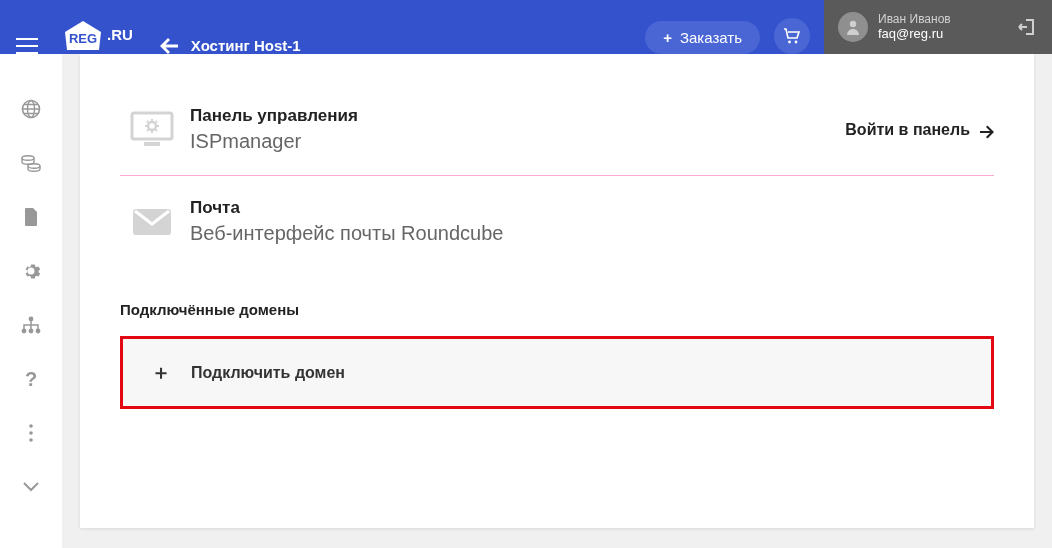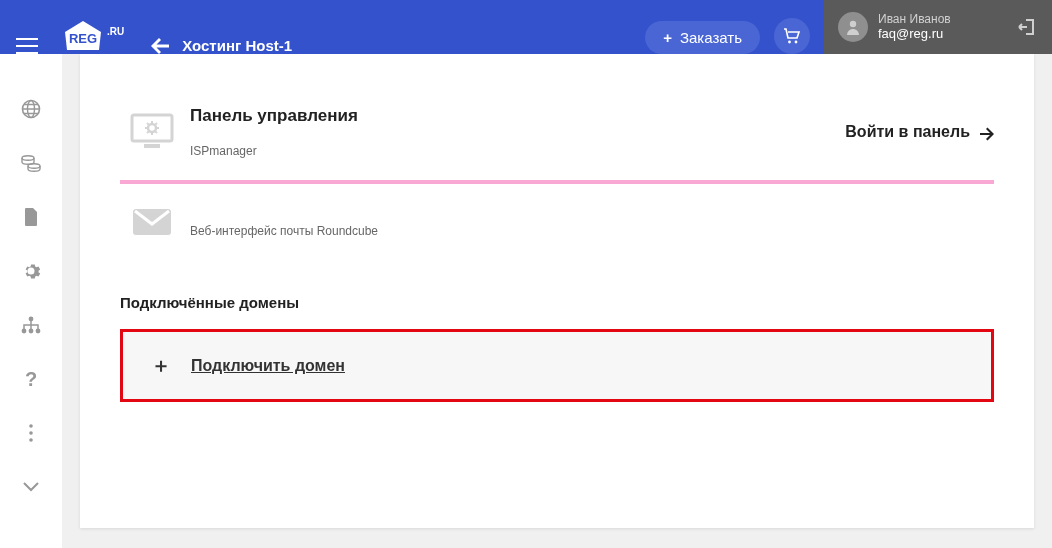--- a/index.html
+++ b/index.html
@@ -120,31 +120,31 @@
     box-shadow: 0 1px 3px rgba(0,0,0,.1);
     padding: 30px 40px 34px 40px;
     height: 100%;
     position: relative;
   }
 
   .tool-row {
     display: flex;
     align-items: center;
     padding: 22px 0;
-    border-bottom: 4px solid #f9a8d4;
+    border-bottom: 1px solid #f9a8d4;
   }
   .tool-row:last-of-type { border-bottom: none; }
   .tool-icon {
     width: 64px;
     display:flex; justify-content:center;
     color: #cfcfcf;
   }
   .tool-text { flex: 1; margin-left: 6px; }
   .tool-title { font-weight: bold; font-size: 17px; color: #222; }
-  .tool-sub { font-size: 12px; color: #666; margin-top: 18px; }
+  .tool-sub { font-size: 20px; color: #666; margin-top: 4px; }
   .tool-action {
     font-weight: bold;
     font-size: 16px;
     color: #222;
     display: flex; align-items: flex-end;
     cursor: pointer;
   }
   .tool-action .arrow { margin-left: 10px; }
 
   .section-title {
@@ -166,21 +166,20 @@
   .connect-domain .plus {
     font-size: 20px;
     color: #333;
     margin-right: 20px;
     font-weight: bold;
   }
   .connect-domain .label {
     font-size: 16px;
     font-weight: bold;
     color: #333;
-    text-decoration: underline;
   }
 
   svg { display:block; }
 </style>
 </head>
 <body>
 
 <div class="header">
   <div class="hamburger">
     <span>
@@ -189,21 +188,21 @@
         </svg>
     </span>
   </div>
   <div class="logo">
     <span>
       <svg width="42" height="34" viewBox="0 0 42 34">
         <polygon points="3,12 21,1 39,12 37,30 5,30" fill="#fff"></polygon>
         <text x="21" y="23" text-anchor="middle" font-family="Arial" font-weight="bold" font-size="13" fill="#3352cc">REG</text>
       </svg>
     </span>
-    <span style="font-size:10px;font-weight:bold;margin-left:3px;color:#fff;align-self:flex-start;margin-top:6px;">.RU</span>
+    <span style="font-size:15px;font-weight:bold;margin-left:3px;color:#fff;align-self:flex-start;margin-top:6px;">.RU</span>
   </div>
   <div class="back">
     <span>
       <svg width="18" height="16" viewBox="0 0 18 16">
           <path d="M8 0L0 8l8 8 2-2-4.5-4.5H18v-3H5.5L10 2z" fill="#fff"></path>
         </svg>
     </span>
   </div>
   <div class="page-title">Хостинг Host-1</div>
   <div class="spacer"></div>
@@ -343,20 +342,21 @@
       <div class="tool-row" style="border-bottom:none;">
         <div class="tool-icon">
           <span>
             <svg width="42" height="30" viewBox="0 0 42 30">
               <rect x="2" y="2" width="38" height="26" rx="3" fill="#d4d4d4"></rect>
               <path d="M4 4l17 13L38 4" stroke="#fff" stroke-width="3" fill="none"></path>
             </svg>
           </span>
         </div>
         <div class="tool-text">
+          <div class="tool-title">Почта</div>
           <div class="tool-sub">Веб-интерфейс почты Roundcube</div>
         </div>
       </div>
 
       <div class="section-title">Подключённые домены</div>
 
       <div class="connect-domain">
         <span class="plus">＋</span>
         <span class="label">Подключить домен</span>
       </div>

